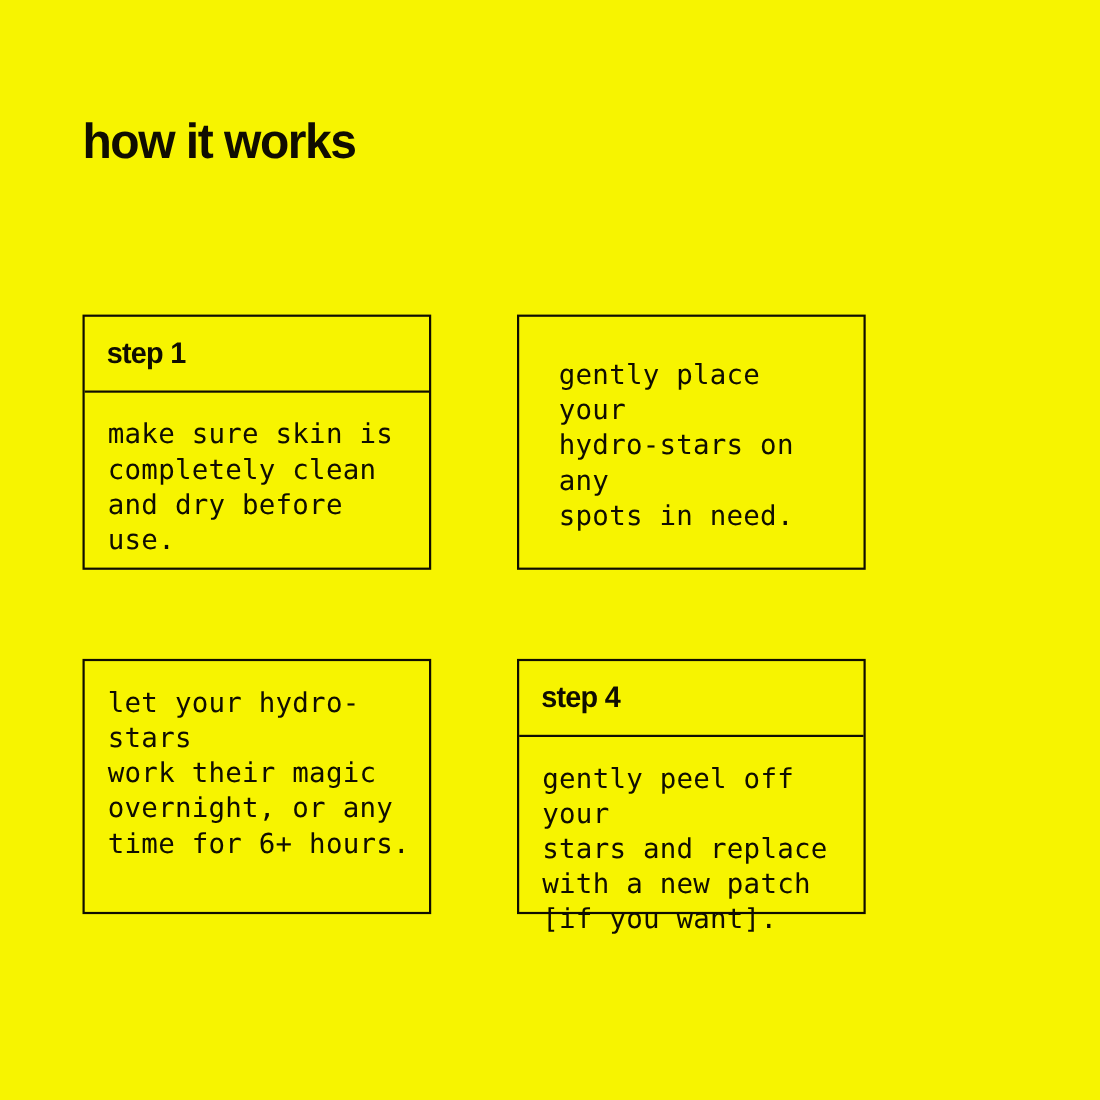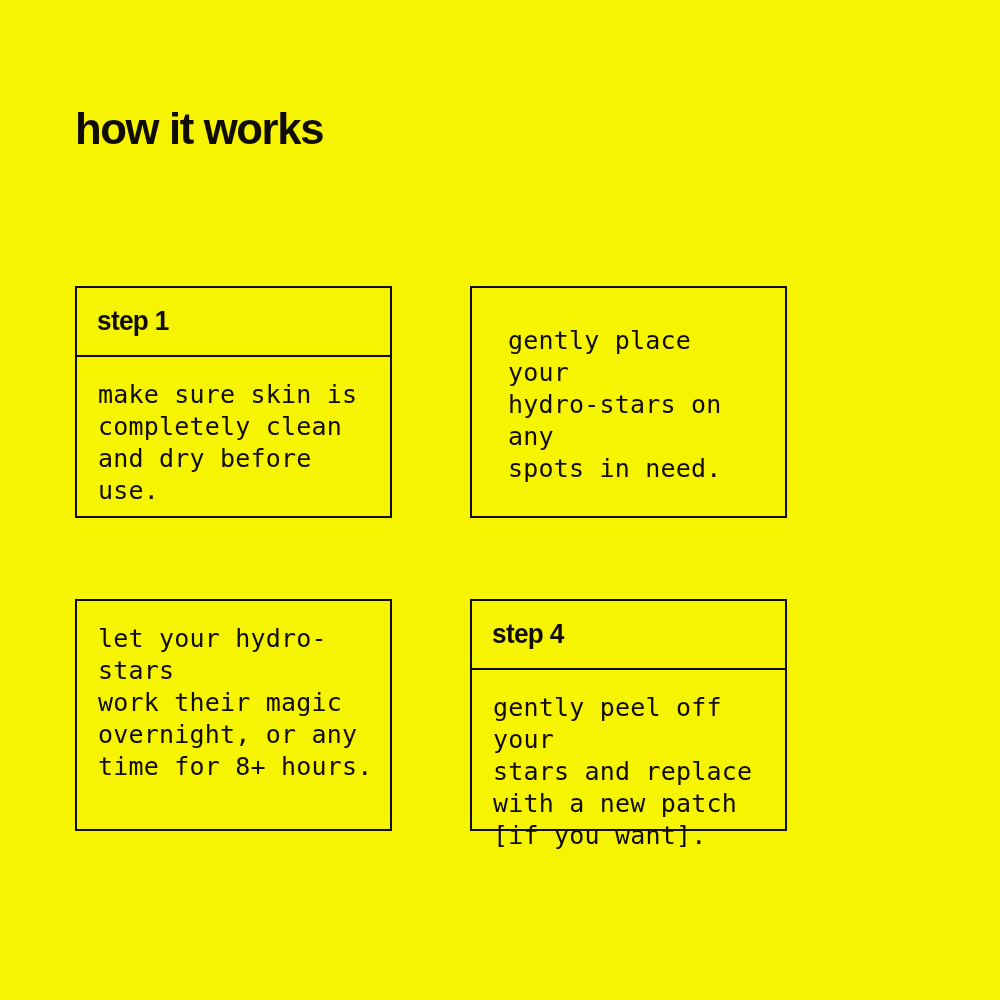--- a/index.html
+++ b/index.html
@@ -124,21 +124,21 @@
 hydro-stars on any
 spots in need.</p>
       </div>
     </div>
 
     <div class="step-card">
       <div class="step-card-body">
         <p class="step-card-text" style="margin:0">let your hydro-stars
 work their magic
 overnight, or any
-time for 8+ hours.</p>
+time for 6+ hours.</p>
       </div>
     </div>
 
     <div class="step-card">
       <div class="step-card-header">
         <span class="step-card-title">step 4</span>
       </div>
       <div class="step-card-body">
         <p class="step-card-text" style="margin:0">gently peel off your
 stars and replace

